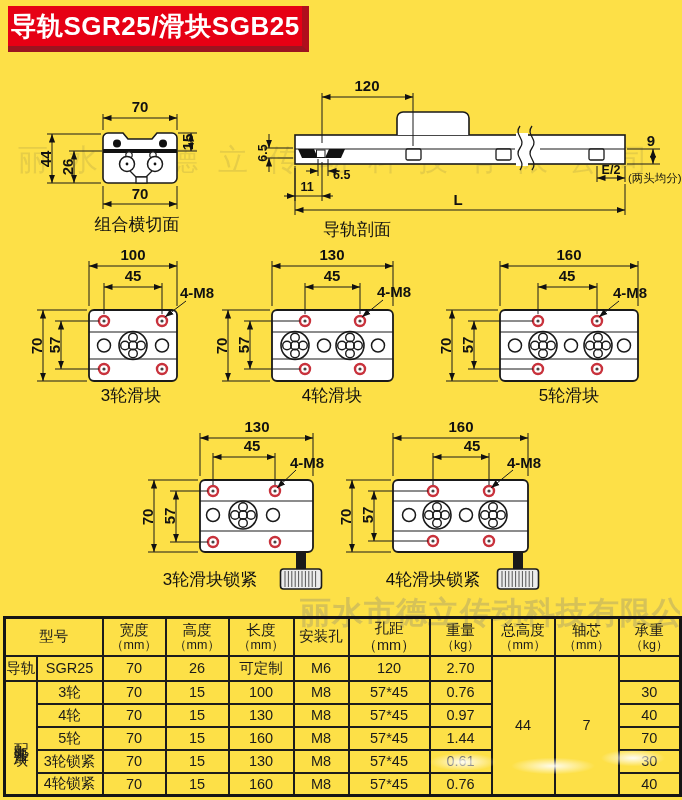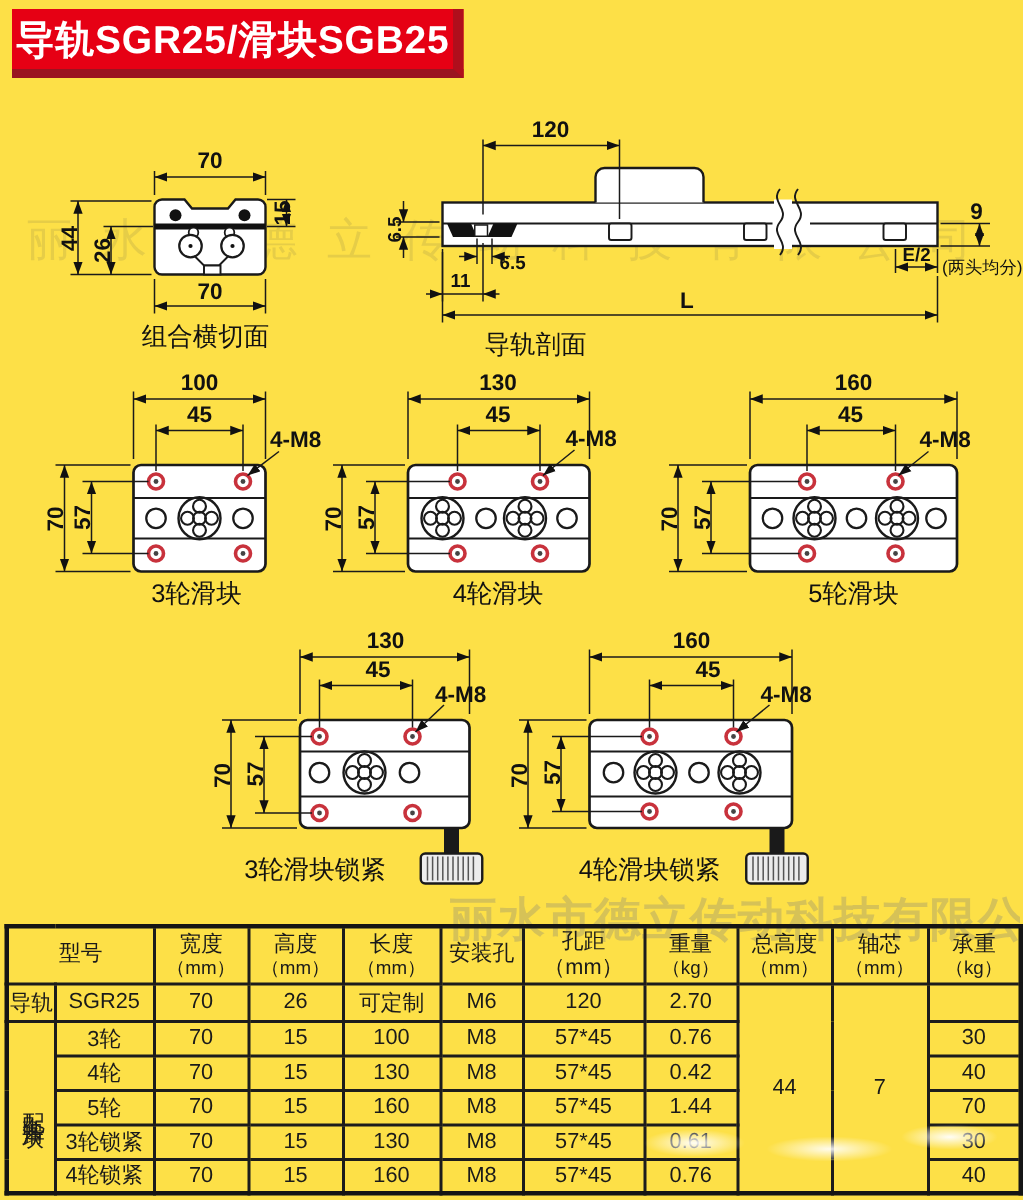--- a/index.html
+++ b/index.html
@@ -520,21 +520,21 @@
         <td>0.76</td>
         <td>30</td>
       </tr>
       <tr>
         <td>4轮</td>
         <td>70</td>
         <td>15</td>
         <td>130</td>
         <td>M8</td>
         <td>57*45</td>
-        <td>0.42</td>
+        <td>0.97</td>
         <td>40</td>
       </tr>
       <tr>
         <td>5轮</td>
         <td>70</td>
         <td>15</td>
         <td>160</td>
         <td>M8</td>
         <td>57*45</td>
         <td>1.44</td>

